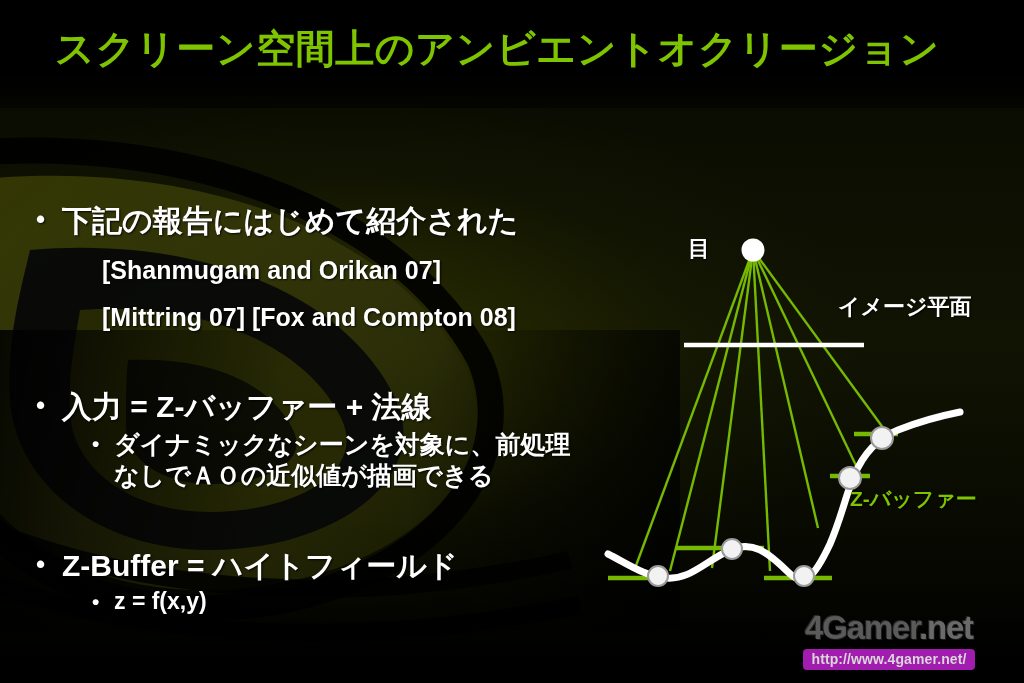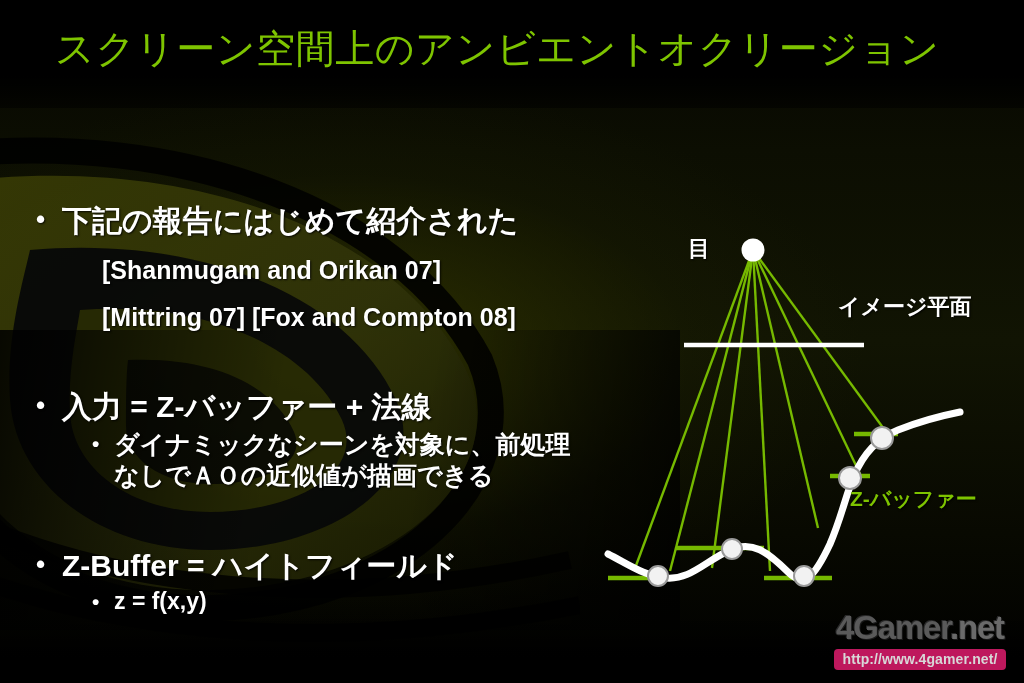--- a/index.html
+++ b/index.html
@@ -54,21 +54,21 @@
     left: 0; bottom: 0; right: 0; height: 70px;
     background: linear-gradient(0deg, #000 0%, #000 35%, rgba(0,0,0,0) 100%);
   }
 
   
   .title {
     position: absolute;
     left: 55px;
     top: 22px;
     font-size: 39px;
-    font-weight: 400;
+    font-weight: 700;
     letter-spacing: 0.5px;
     color: #7ec400;
     text-shadow: 0 0 2px rgba(0,0,0,0.9), 1px 1px 2px #000;
     white-space: nowrap;
   }
 
   
   .nv-logo {
     position: absolute;
     right: 14px;
@@ -156,41 +156,41 @@
     text-shadow: 1px 1px 2px rgba(0,0,0,0.9);
     white-space: nowrap;
   }
   .lbl-eye   { left: 96px;  top: 8px;   font-size: 22px; color: #ffffff; }
   .lbl-plane { left: 246px; top: 66px;  font-size: 22px; color: #ffffff; }
   .lbl-zbuf  { left: 258px; top: 259px; font-size: 21px; color: #7ec400; text-align: center; }
 
   
   .wm {
     position: absolute;
-    right: 0;
+    right: 31px;
     bottom: 10px;
     width: 208px;
     height: 62px;
     text-align: center;
   }
   .wm .brand {
     font-size: 33px;
     font-weight: 700;
     letter-spacing: -1.2px;
     color: #5a5a5a;
     text-shadow: 1px 1px 0 #1a1a1a, -1px -1px 0 #2a2a2a;
     line-height: 1.05;
   }
   .wm .brand .dotnet { color: #6a6a6a; }
   .wm .url {
     display: inline-block;
     margin-top: 3px;
     padding: 2px 9px 3px;
     border-radius: 4px;
-    background: #be185d;
+    background: #a21caf;
     color: #d8d8d8;
     font-size: 14px;
     font-weight: 700;
     letter-spacing: 0.1px;
   }
 </style>
 </head>
 <body>
 
 <div id="slide">

